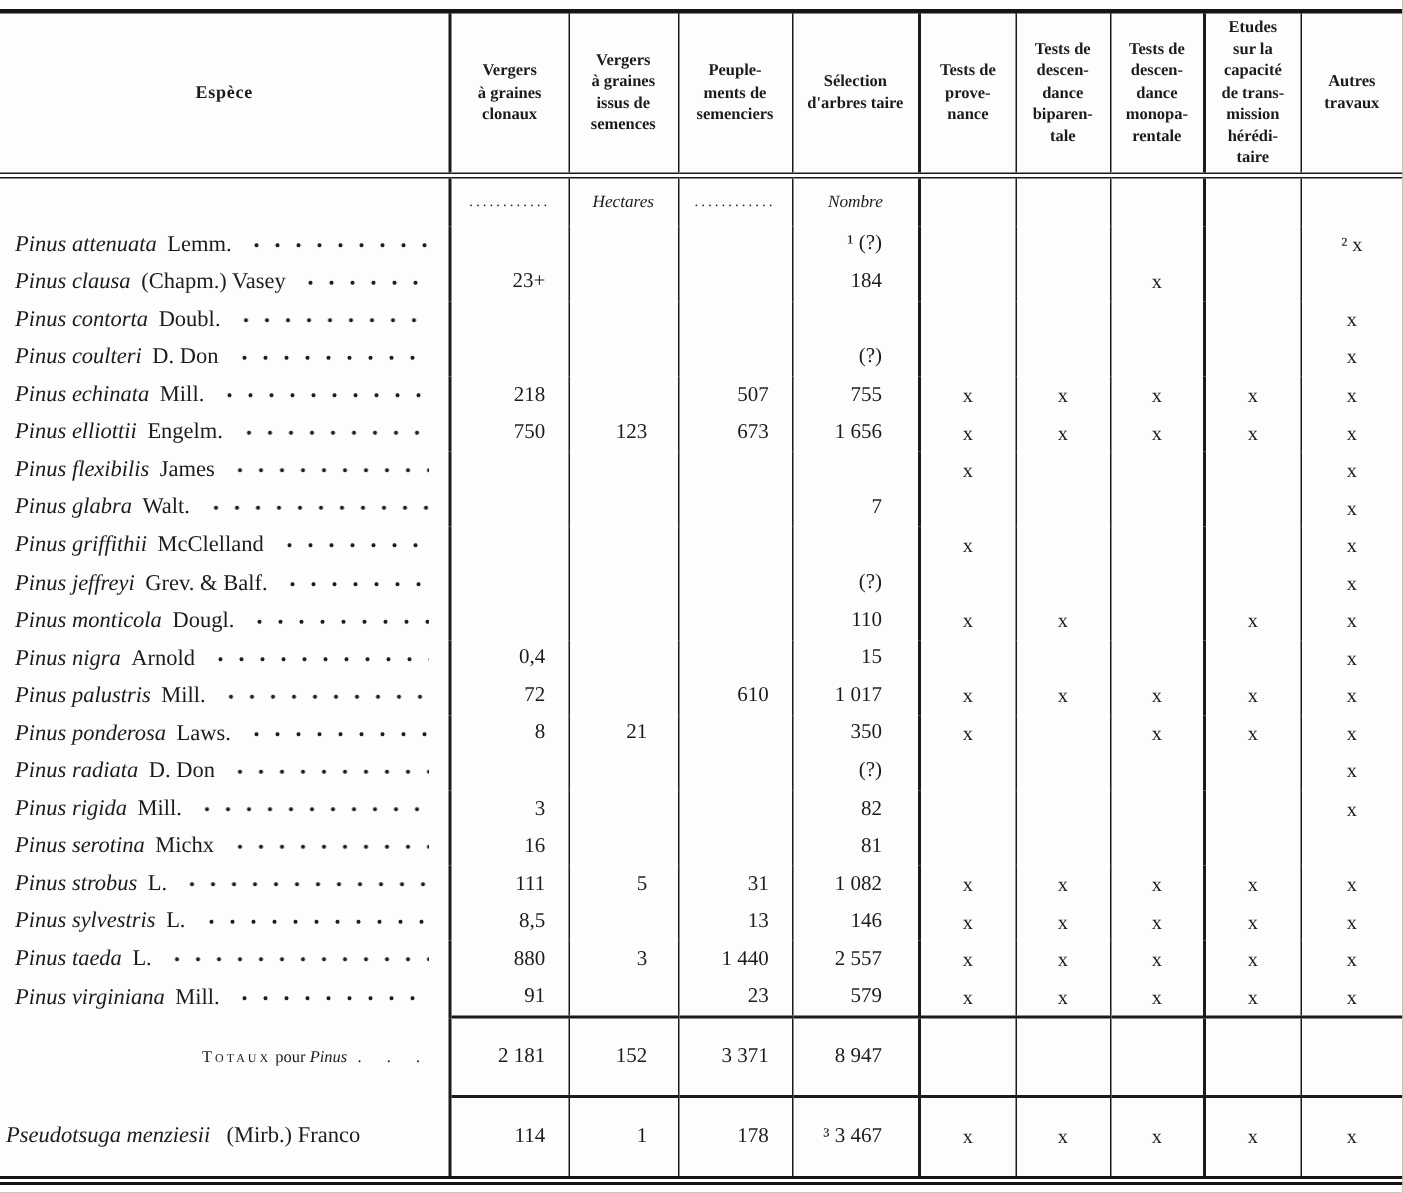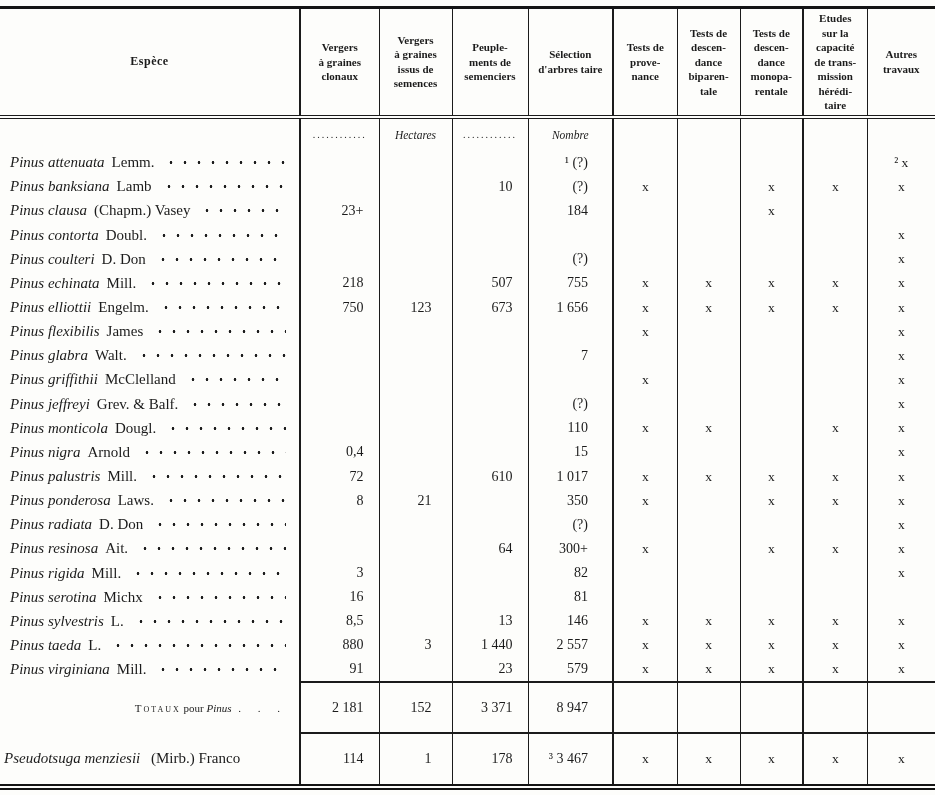--- a/index.html
+++ b/index.html
@@ -152,38 +152,20 @@
           <td class="num">¹ (?)</td>
           <td class="mark"></td>
           <td class="mark"></td>
           <td class="mark"></td>
           <td class="mark"></td>
           <td class="mark">² x</td>
         </tr>
         <tr>
           <td class="species-cell">
             <div class="sp-line">
-              <span class="sp">Pinus banksiana</span>
-              <span class="auth">Lamb</span>
-              <span class="leader"></span>
-            </div>
-          </td>
-          <td class="num"></td>
-          <td class="num"></td>
-          <td class="num">10</td>
-          <td class="num">(?)</td>
-          <td class="mark">x</td>
-          <td class="mark"></td>
-          <td class="mark">x</td>
-          <td class="mark">x</td>
-          <td class="mark">x</td>
-        </tr>
-        <tr>
-          <td class="species-cell">
-            <div class="sp-line">
               <span class="sp">Pinus clausa</span>
               <span class="auth">(Chapm.) Vasey</span>
               <span class="leader"></span>
             </div>
           </td>
           <td class="num">23+</td>
           <td class="num"></td>
           <td class="num"></td>
           <td class="num">184</td>
           <td class="mark"></td>
@@ -422,38 +404,20 @@
           <td class="num">(?)</td>
           <td class="mark"></td>
           <td class="mark"></td>
           <td class="mark"></td>
           <td class="mark"></td>
           <td class="mark">x</td>
         </tr>
         <tr>
           <td class="species-cell">
             <div class="sp-line">
-              <span class="sp">Pinus resinosa</span>
-              <span class="auth">Ait.</span>
-              <span class="leader"></span>
-            </div>
-          </td>
-          <td class="num"></td>
-          <td class="num"></td>
-          <td class="num">64</td>
-          <td class="num">300+</td>
-          <td class="mark">x</td>
-          <td class="mark"></td>
-          <td class="mark">x</td>
-          <td class="mark">x</td>
-          <td class="mark">x</td>
-        </tr>
-        <tr>
-          <td class="species-cell">
-            <div class="sp-line">
               <span class="sp">Pinus rigida</span>
               <span class="auth">Mill.</span>
               <span class="leader"></span>
             </div>
           </td>
           <td class="num">3</td>
           <td class="num"></td>
           <td class="num"></td>
           <td class="num">82</td>
           <td class="mark"></td>
@@ -472,20 +436,38 @@
           </td>
           <td class="num">16</td>
           <td class="num"></td>
           <td class="num"></td>
           <td class="num">81</td>
           <td class="mark"></td>
           <td class="mark"></td>
           <td class="mark"></td>
           <td class="mark"></td>
           <td class="mark"></td>
+        </tr>
+        <tr>
+          <td class="species-cell">
+            <div class="sp-line">
+              <span class="sp">Pinus strobus</span>
+              <span class="auth">L.</span>
+              <span class="leader"></span>
+            </div>
+          </td>
+          <td class="num">111</td>
+          <td class="num">5</td>
+          <td class="num">31</td>
+          <td class="num">1 082</td>
+          <td class="mark">x</td>
+          <td class="mark">x</td>
+          <td class="mark">x</td>
+          <td class="mark">x</td>
+          <td class="mark">x</td>
         </tr>
         <tr>
           <td class="species-cell">
             <div class="sp-line">
               <span class="sp">Pinus sylvestris</span>
               <span class="auth">L.</span>
               <span class="leader"></span>
             </div>
           </td>
           <td class="num">8,5</td>

